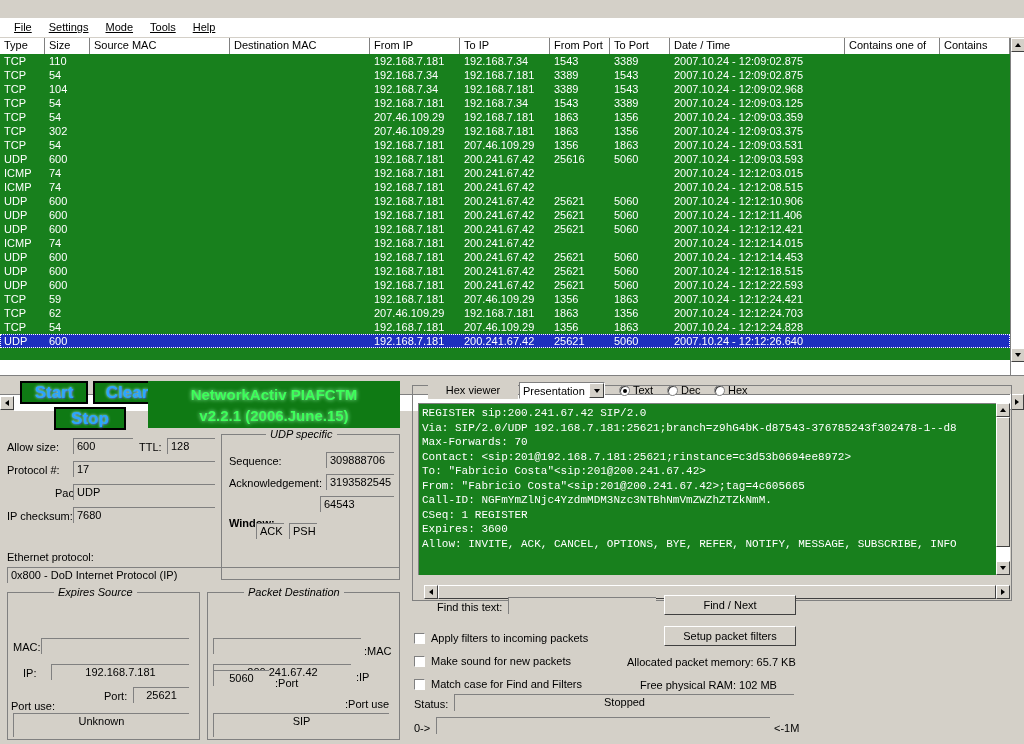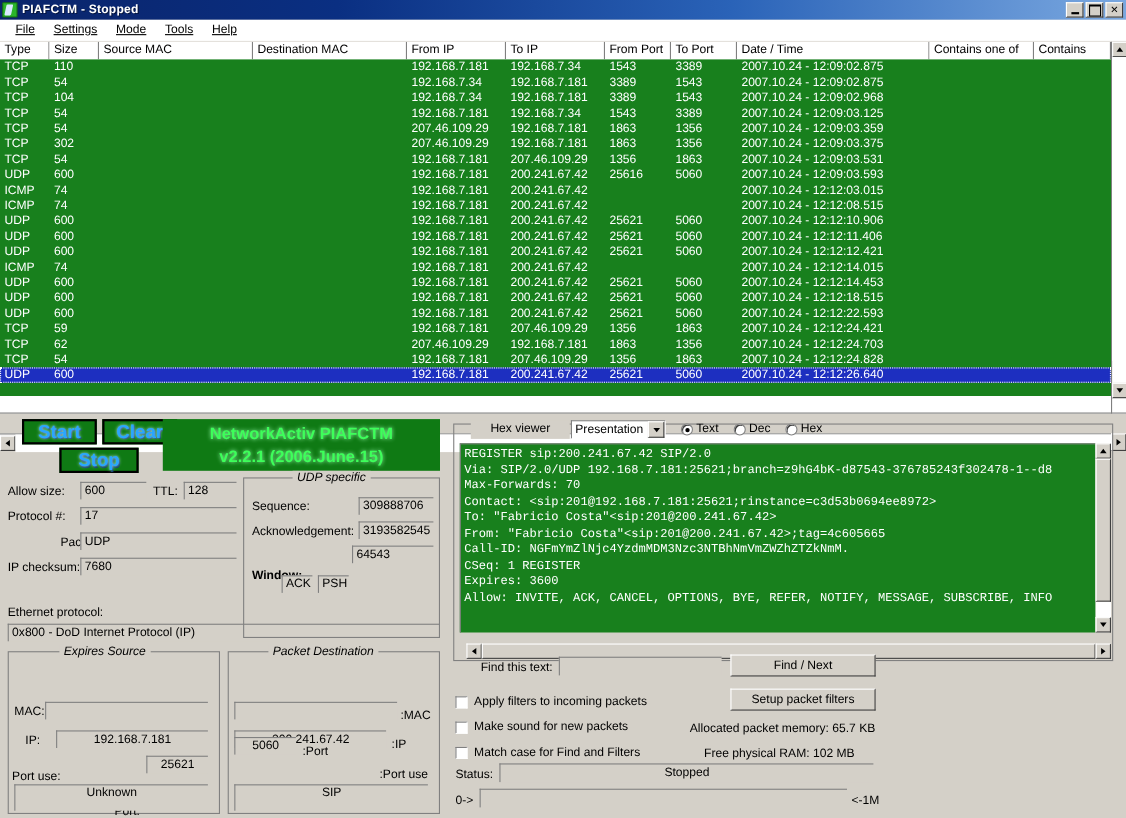--- a/index.html
+++ b/index.html
@@ -232,35 +232,20 @@
     border-top:1px solid #808080; border-left:1px solid #808080;
     font-size:11px; line-height:15px; overflow:hidden; white-space:nowrap;
   }
   .plain{ position:absolute; font-size:11px; color:#000; white-space:nowrap;}
 </style>
 </head>
 <body>
 
 <div id="app">
 
-  <div id="titlebar">
-    <div class="tb-icon"></div>
-    <div class="tb-title">PIAFCTM - Stopped</div>
-    <div class="tb-btns">
-      <div class="tb-btn min">
-          <span class="g"></span>
-        </div>
-      <div class="tb-btn max">
-          <span class="g"></span>
-        </div>
-      <div class="tb-btn">
-          <span class="g">✕</span>
-        </div>
-    </div>
-  </div>
 
   <div id="menubar">
     <div class="menu-item"><u>File</u></div>
     <div class="menu-item"><u>Settings</u></div>
     <div class="menu-item"><u>Mode</u></div>
     <div class="menu-item"><u>Tools</u></div>
     <div class="menu-item"><u>Help</u></div>
   </div>
 
   <div id="listwrap">
@@ -666,21 +651,21 @@
       <i class="arrow-right"></i>
     </div>
 
   <div class="groupbox" id="srcbox">
     <div class="gb-title" style="left:46px;">Expires Source</div>
   </div>
   <div class="fld-label" style="left:13px; top:641px;">MAC:</div>
   <div class="fld ctr" style="left:41px; top:638px; width:148px;"></div>
   <div class="fld-label" style="left:23px; top:667px;">IP:</div>
   <div class="fld ctr" style="left:51px; top:664px; width:138px;">192.168.7.181</div>
-  <div class="fld-label" style="left:104px; top:732px;">Port:</div>
+  <div class="fld-label" style="left:104px; top:690px;">Port:</div>
   <div class="fld ctr" style="left:133px; top:687px; width:56px;">25621</div>
   <div class="fld-label" style="left:11px; top:700px;">Port use:</div>
   <div class="fld ctr" style="left:13px; top:713px; width:176px; height:24px;">Unknown</div>
 
   <div class="groupbox" id="dstbox">
     <div class="gb-title" style="left:36px;">Packet Destination</div>
   </div>
   <div class="fld ctr" style="left:213px; top:638px; width:148px;"></div>
   <div class="fld-label" style="left:364px; top:645px;">:MAC</div>
   <div class="fld ctr" style="left:213px; top:664px; width:138px;">200.241.67.42</div>

